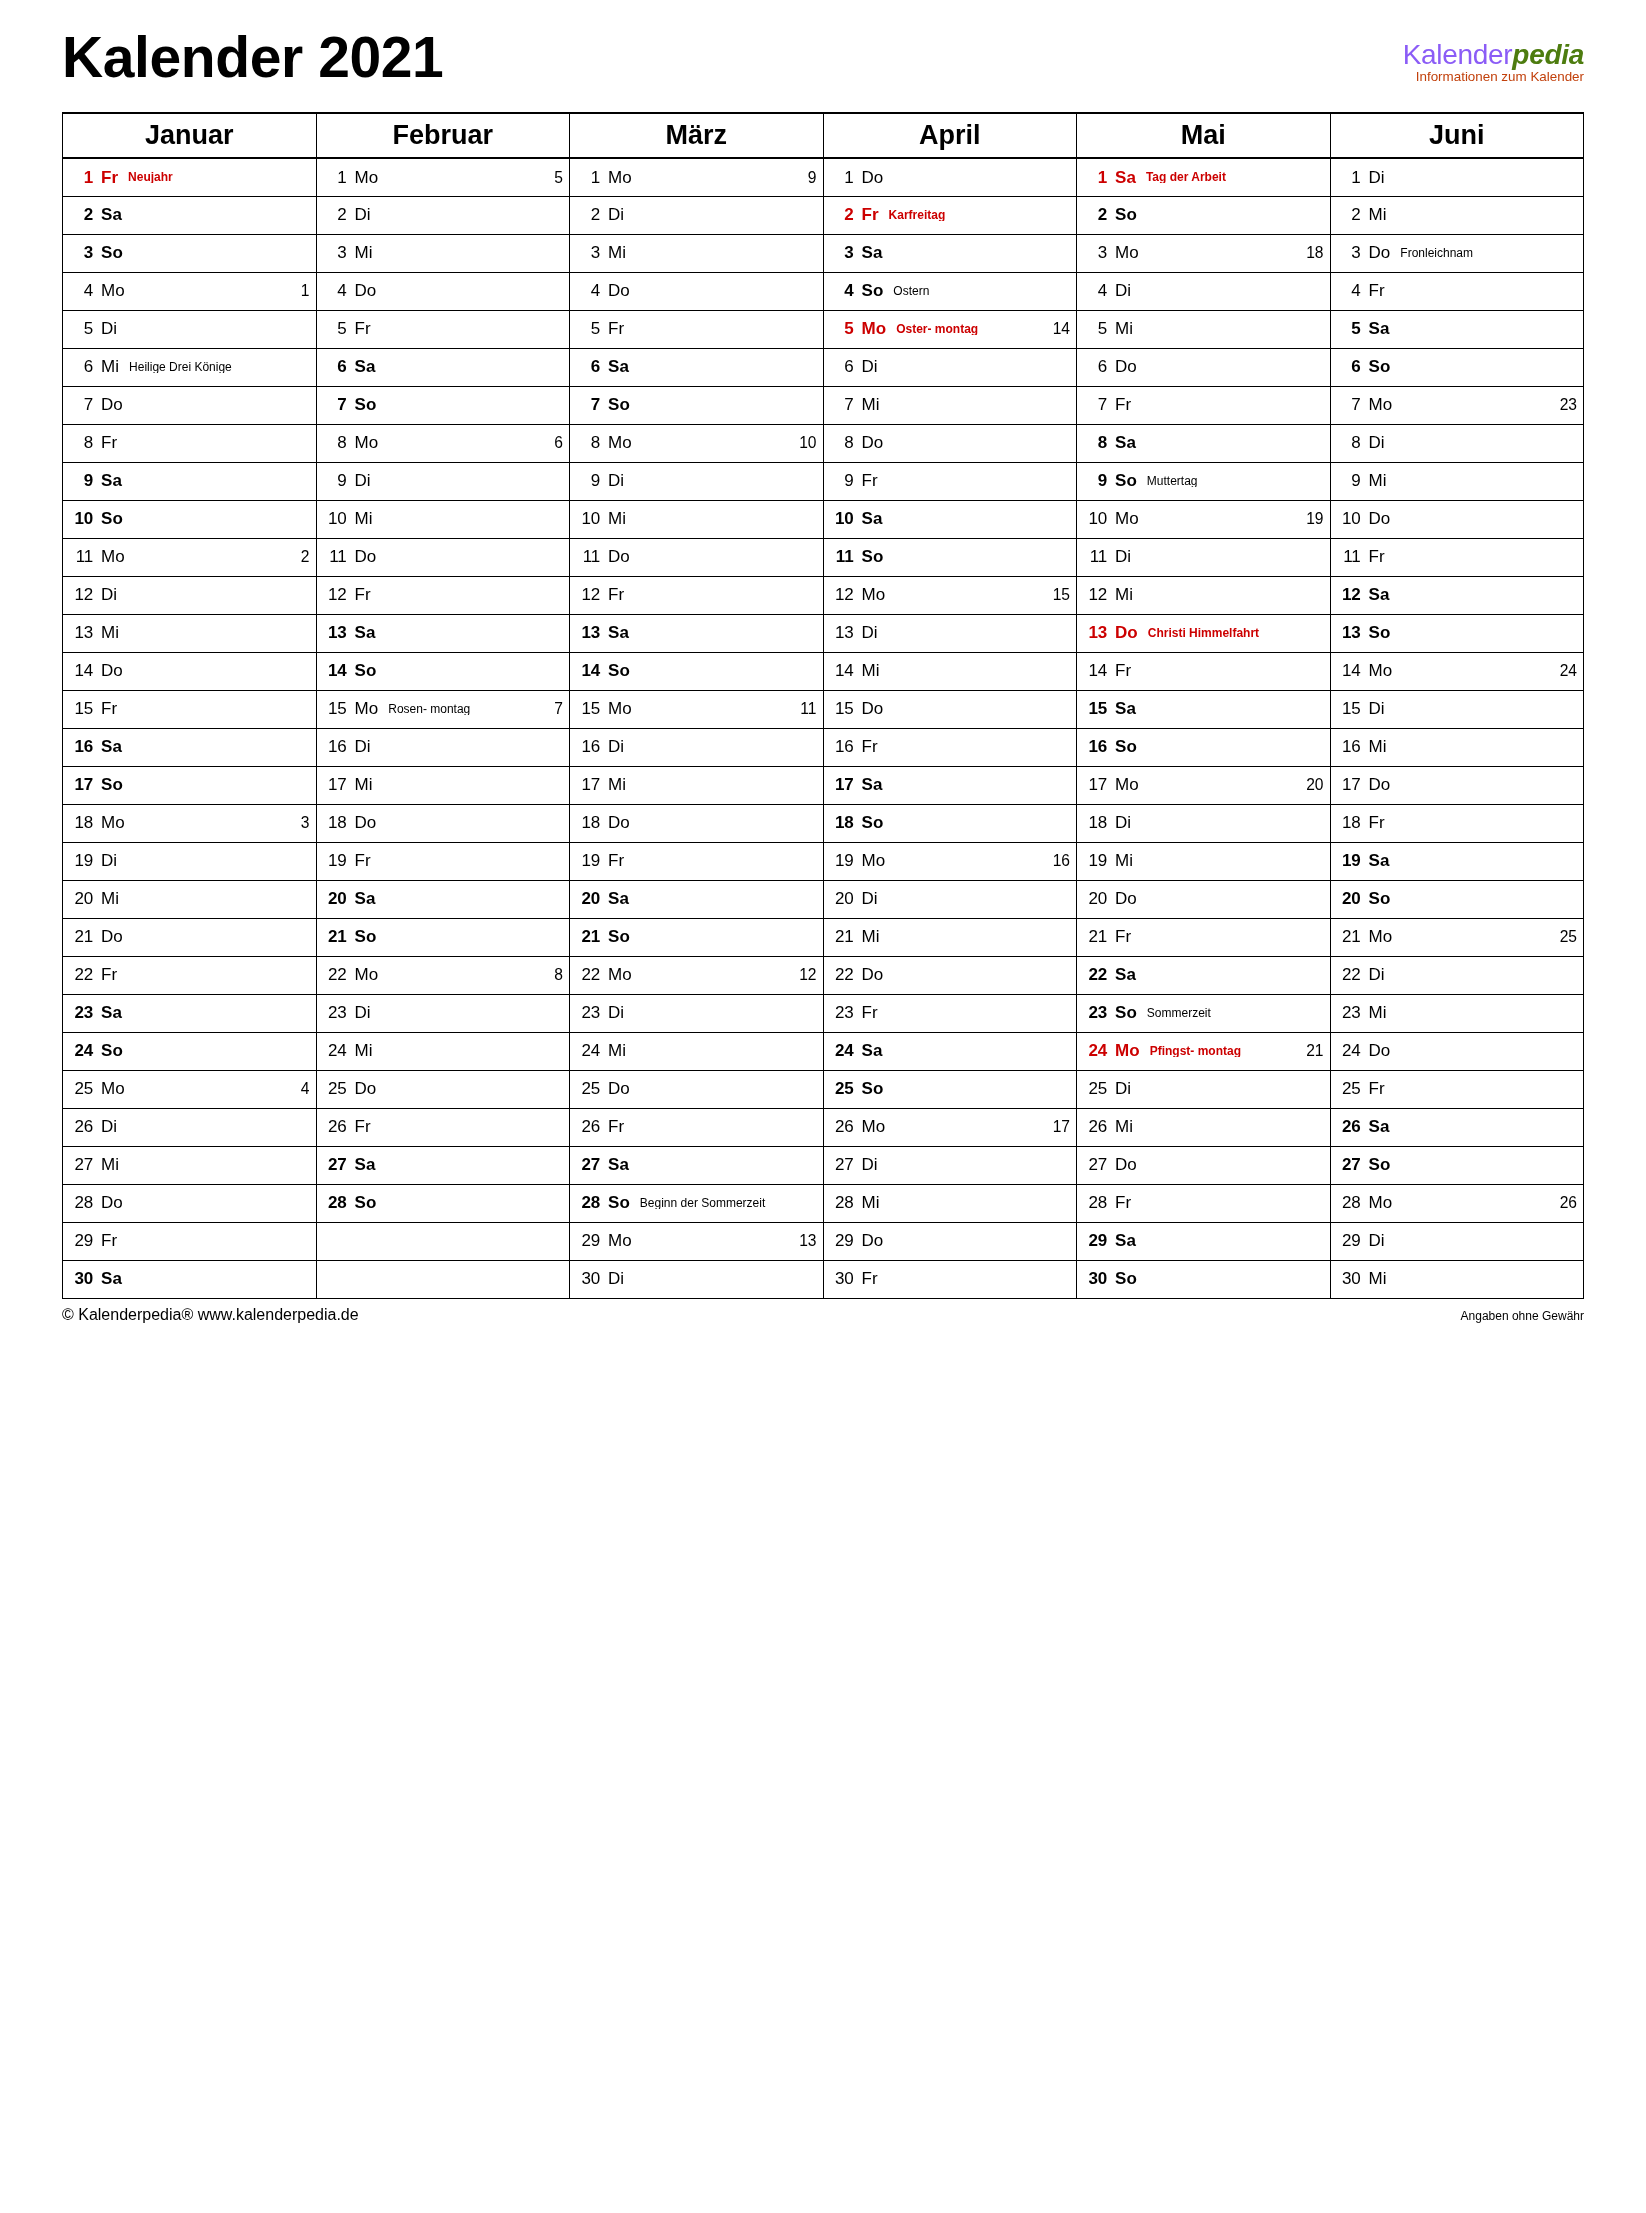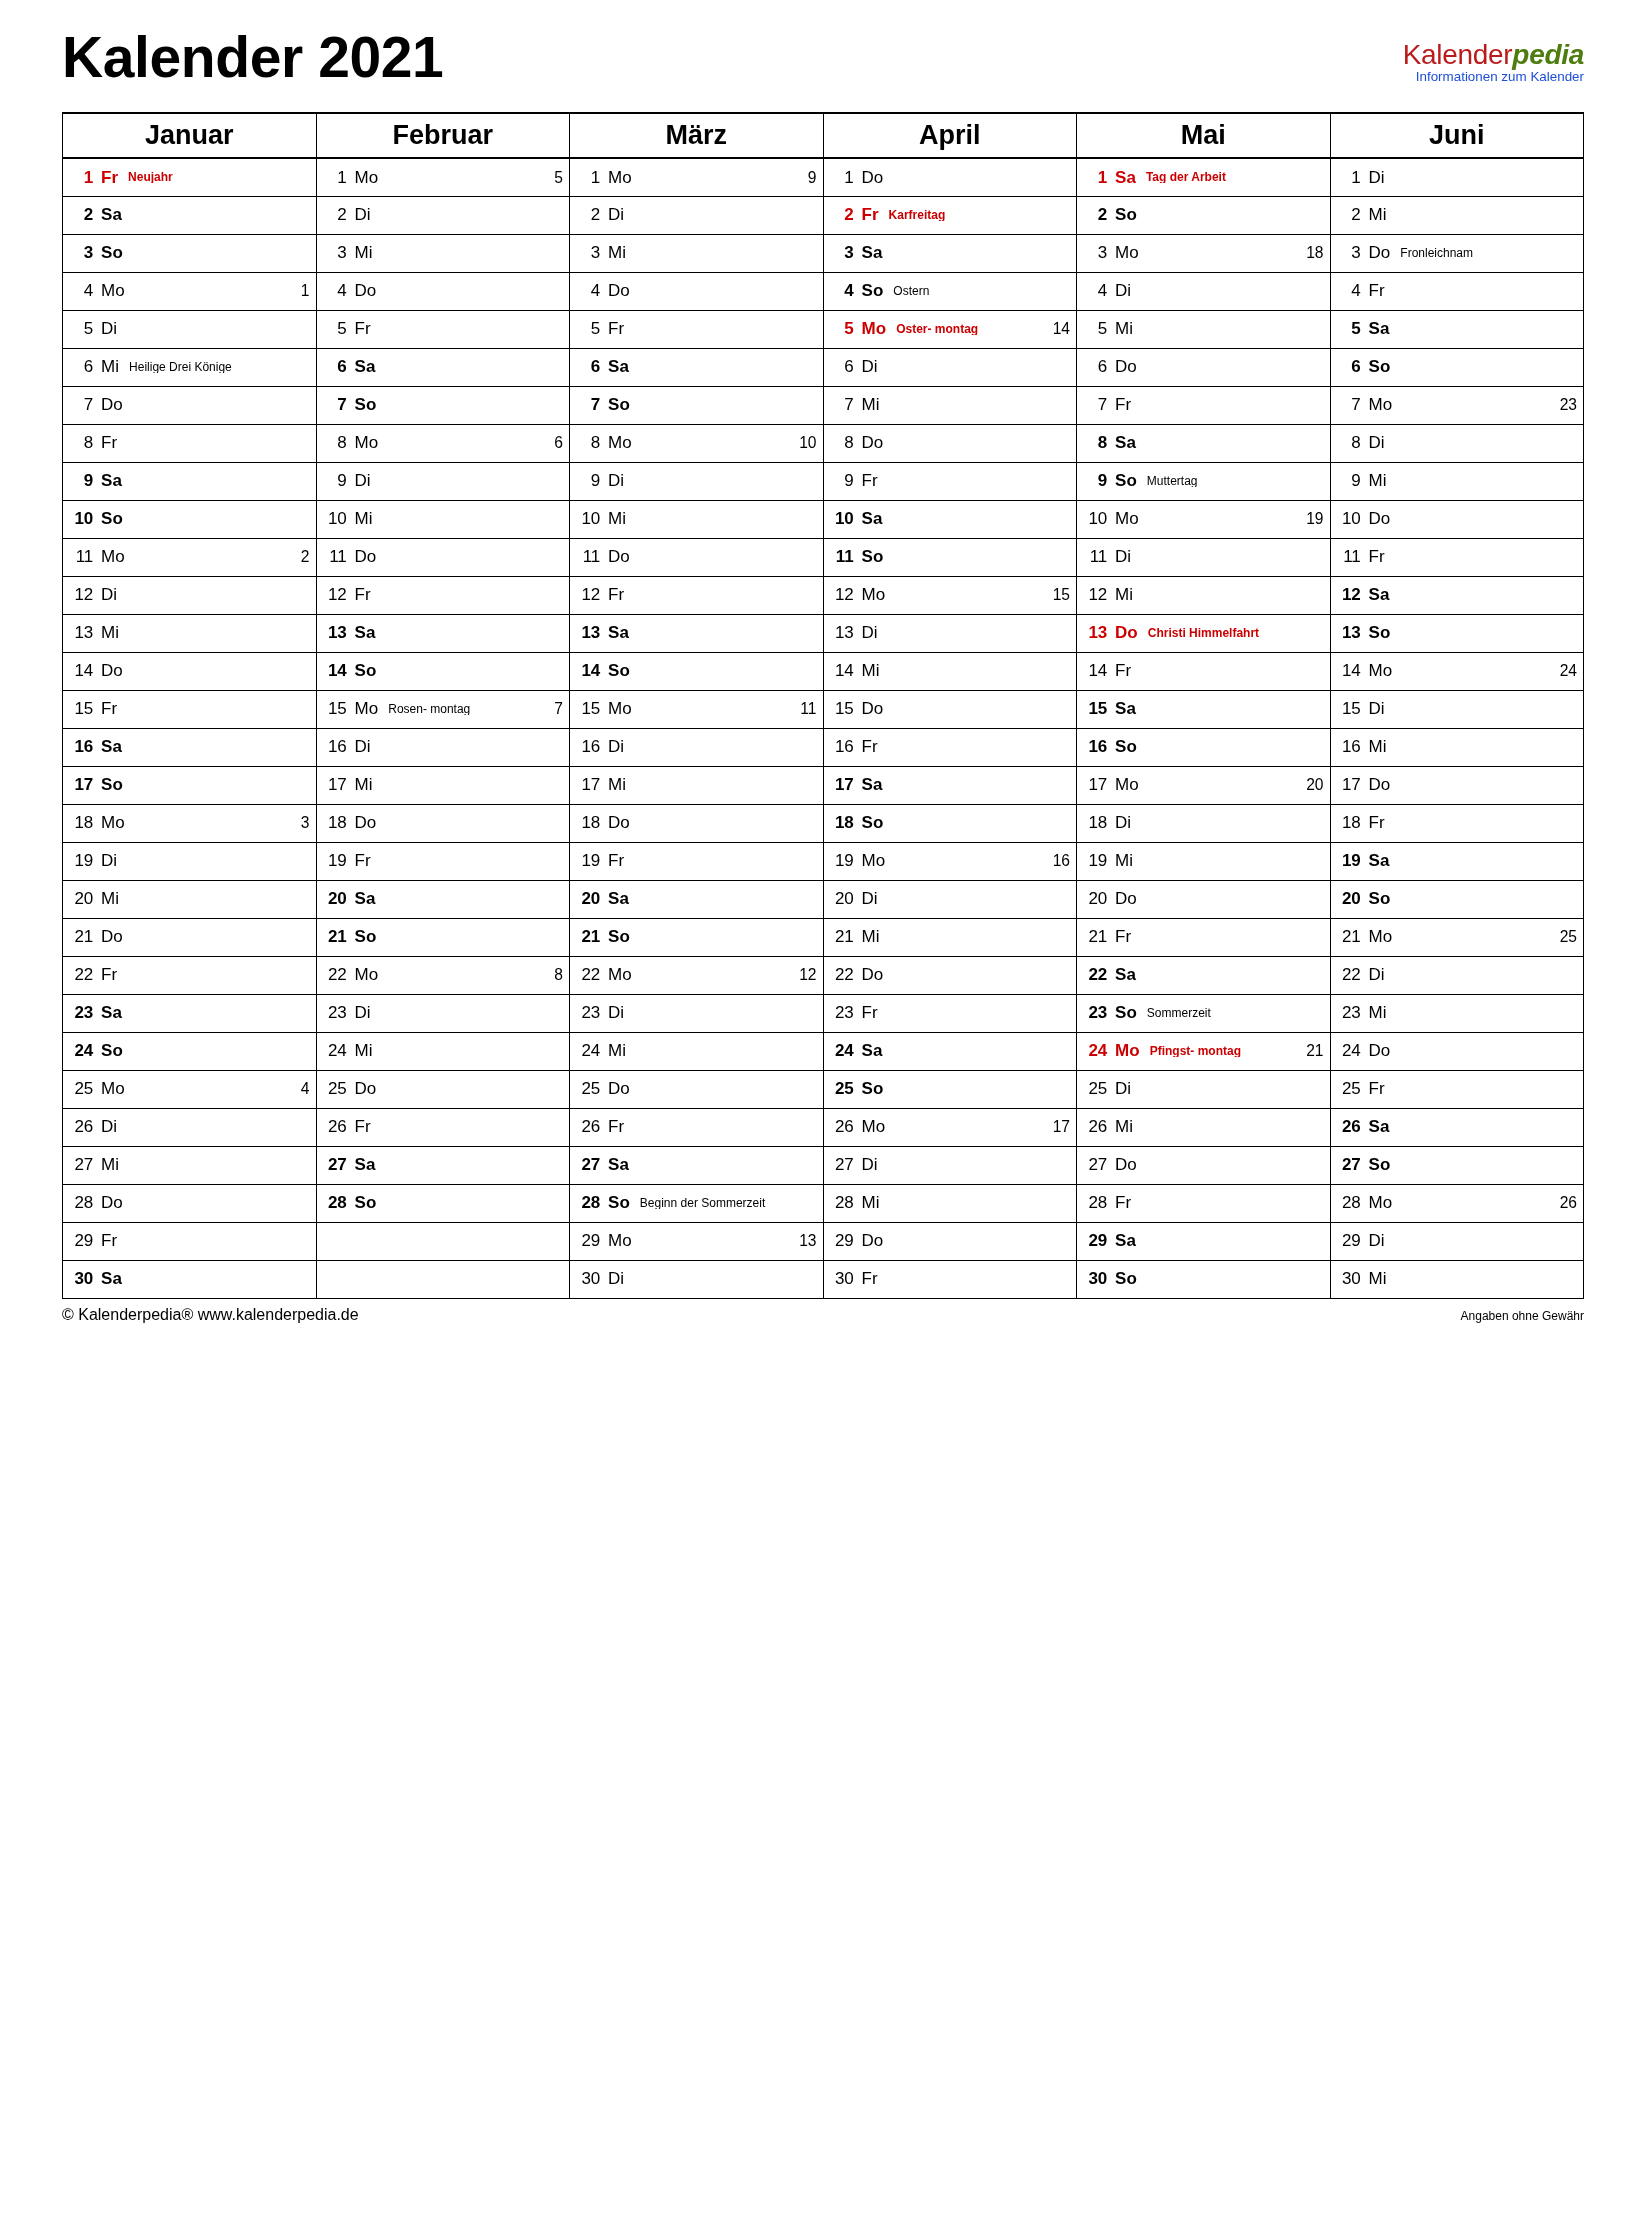--- a/index.html
+++ b/index.html
@@ -31,23 +31,23 @@
   }
   .title {
     font-size: 57px;
     font-weight: bold;
     letter-spacing: -0.4px;
     line-height: 1;
     padding-bottom: 3.5px;
   }
   .brand { text-align: right; line-height: 1.05; padding-bottom: 5.2px; }
   .brand-top { font-size: 28px; letter-spacing: -0.3px; }
-  .brand-top .b1 { color: #b91c1c; }
+  .brand-top .b1 { color: #8b5cf6; }
   .brand-top .b2 { color: #4d7c0f; font-weight: bold; font-style: italic; }
-  .brand-sub { font-size: 13.4px; color: #1d4ed8; margin-top: 0.9px; }
+  .brand-sub { font-size: 13.4px; color: #c2410c; margin-top: 0.9px; }
 
   
   table.cal {
     width: 100%;
     border-collapse: collapse;
     table-layout: fixed;
     margin-top: 19px;
     border-radius: 14px;
   }
   table.cal col { width: 16.6666%; }

